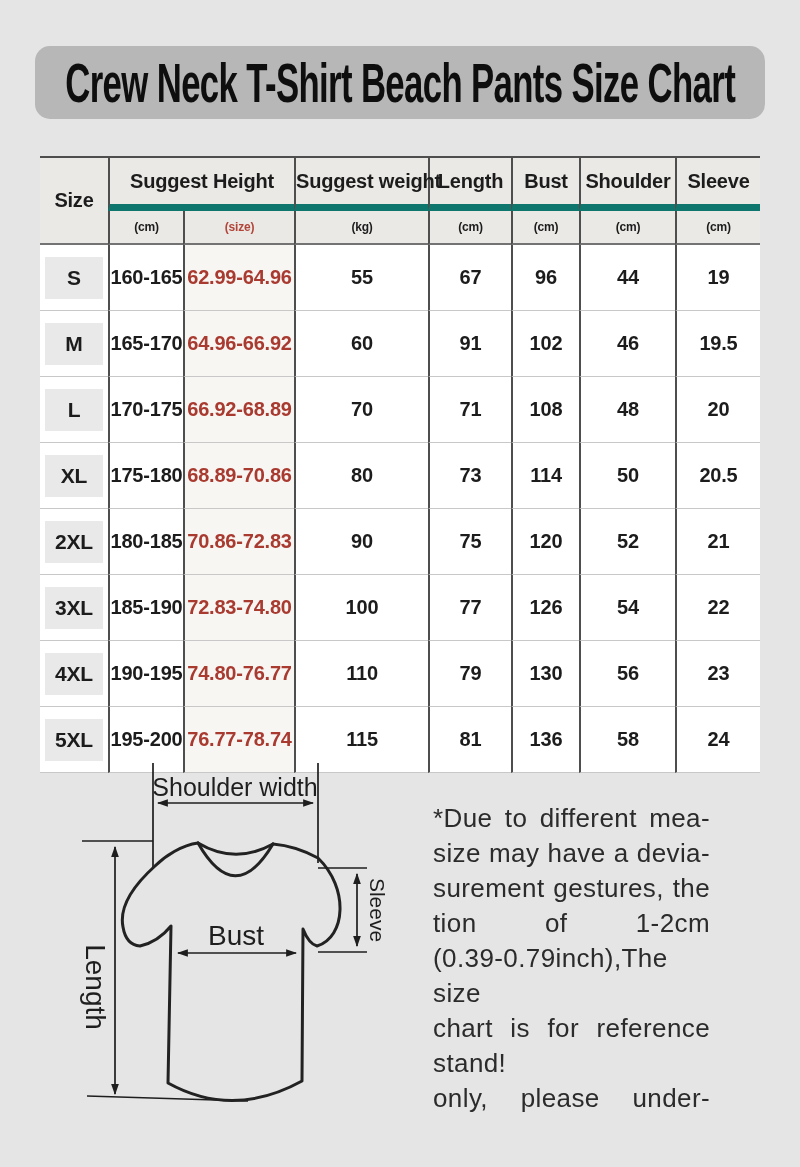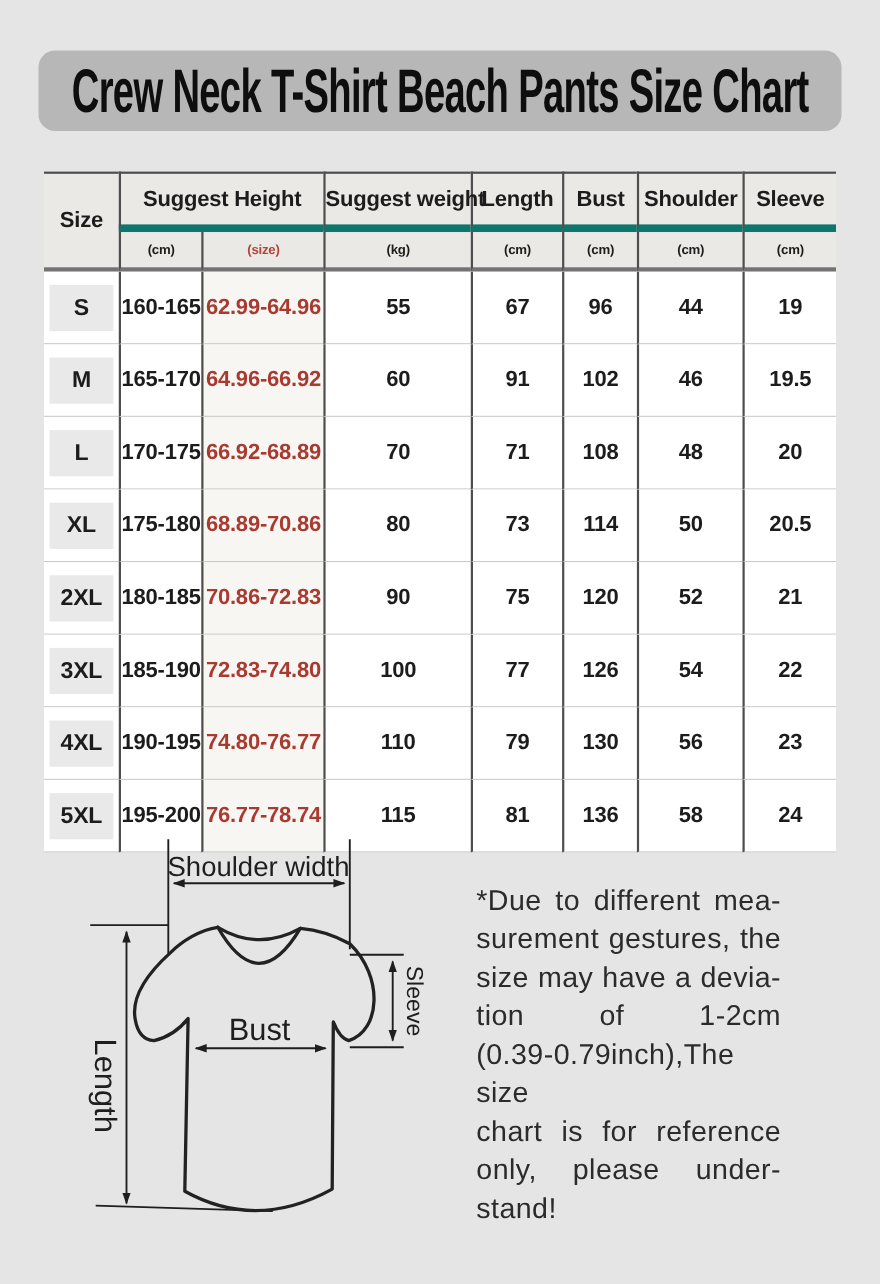--- a/index.html
+++ b/index.html
@@ -24,21 +24,21 @@
   }
   .size-table th,.size-table td{
     padding:0; text-align:center; vertical-align:middle; white-space:nowrap;
     font-weight:bold; letter-spacing:-0.2px;
   }
   .size-table thead th{ background:#eae9e5; font-size:20px; }
   .size-table thead tr.h1 th{ height:46px; border-top:2px solid #4e4e4e; }
   .size-table thead tr.h2 th{ height:32px; font-size:12px; }
   .size-table thead tr.h1 th.mid{ border-bottom:7px solid #0f766e; }
   .size-table th.bl,.size-table td.bl{ border-left:2px solid #4e4e4e; }
-  .size-table thead th.hb{ border-bottom:4px solid #737373; }
+  .size-table thead th.hb{ border-bottom:2px solid #737373; }
   .size-table tbody td{ height:65px; font-size:20px; border-bottom:1px solid #c8c8c8; background:#fff; }
   .size-table td.inch{ color:var(--accent-red,#a93a30); background:#f8f6f3; }
   .size-table thead th.inch-h{ color:#b2453a; }
   .chip{
     width:58px; height:42px; margin:0 auto; background:#e9e9e9;
     display:flex; align-items:center; justify-content:center; font-size:21px; font-weight:bold;
   }
   
   .diagram{ position:absolute; left:30px; top:755px; }
   .diagram text{ font-family:"Liberation Sans", sans-serif; fill:#1e1e1e; }
@@ -234,22 +234,22 @@
     <line class="meas" x1="148" y1="198" x2="266" y2="198" marker-start="url(#arr)" marker-end="url(#arr)"></line>
 
     <line class="meas" x1="288" y1="113" x2="337" y2="113"></line>
     <line class="meas" x1="288" y1="197" x2="337" y2="197"></line>
     <line class="meas" x1="327" y1="119" x2="327" y2="191" marker-start="url(#arr)" marker-end="url(#arr)"></line>
     <text transform="translate(340,155) rotate(90)" font-size="21" text-anchor="middle">Sleeve</text>
   </svg>
 
   <div class="note">
       <div class="note-line">*Due to different mea-</div>
+      <div class="note-line">size may have a devia-</div>
       <div class="note-line">surement gestures, the</div>
-      <div class="note-line">size may have a devia-</div>
       <div class="note-line">tion of 1-2cm</div>
       <div class="note-line">(0.39-0.79inch),The size</div>
       <div class="note-line">chart is for reference</div>
+      <div class="note-line last">stand!</div>
       <div class="note-line">only, please under-</div>
-      <div class="note-line last">stand!</div>
     </div>
 
 </div>
 
 </body></html>

